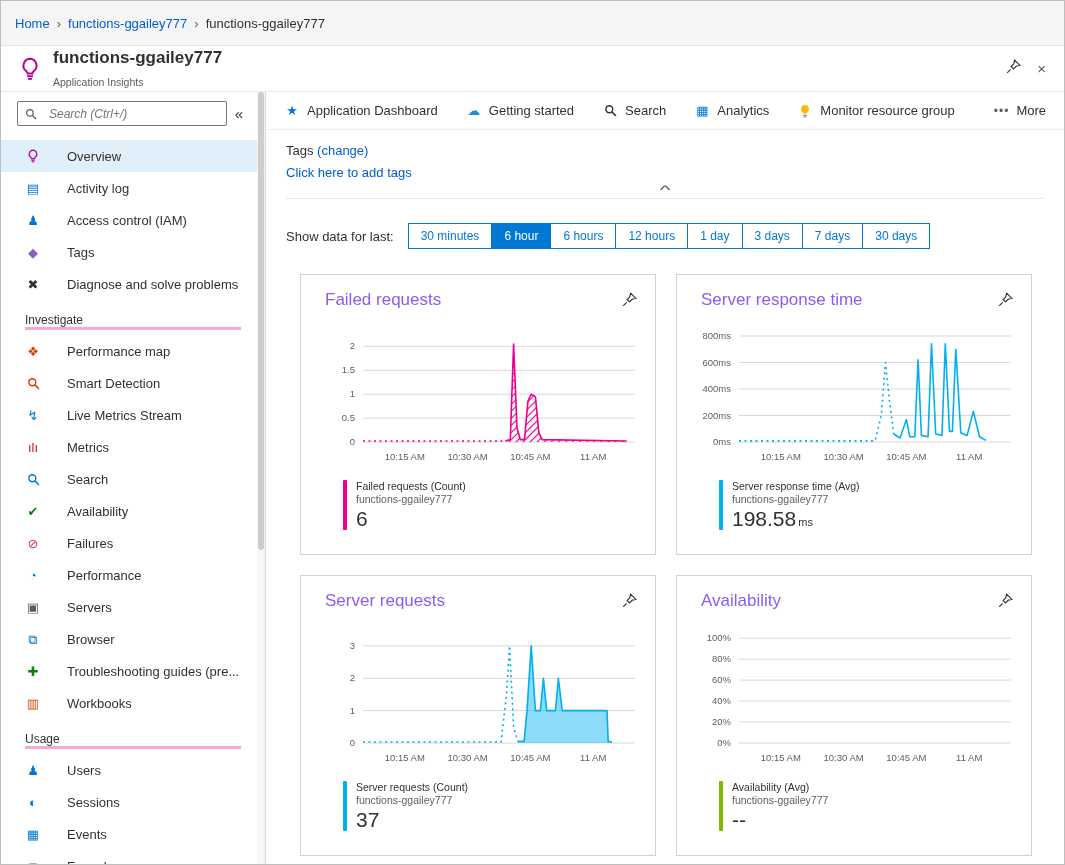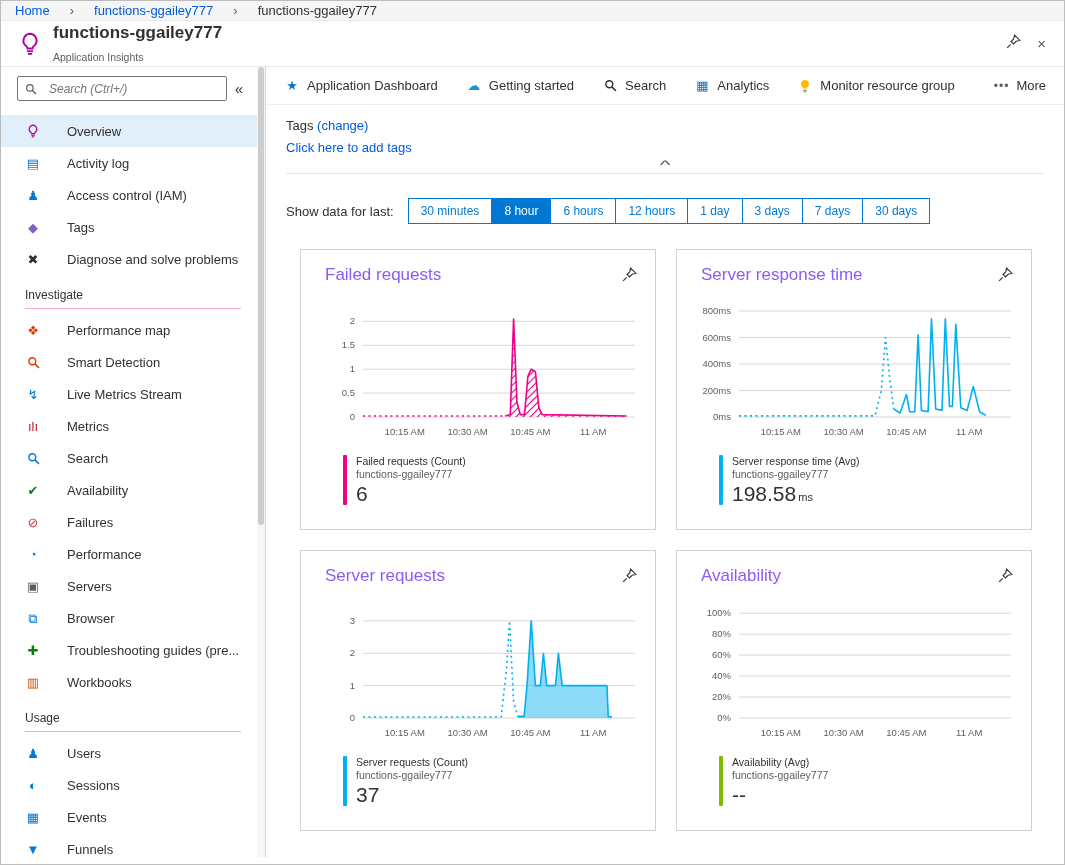--- a/index.html
+++ b/index.html
@@ -1,21 +1,21 @@
 <!DOCTYPE html>
 <html><head>
 <meta charset="utf-8">
 <style>
   *{margin:0;padding:0;box-sizing:border-box}
   html,body{background:#fff}
   body{font-family:"Liberation Sans",sans-serif;color:#323130;-webkit-font-smoothing:antialiased}
   .screen{width:1065px;height:865px;position:relative;overflow:hidden;background:#fff;border:1px solid #bdbdbd}
 
   
-  .breadcrumb-bar{height:20px;background:#f5f5f5;border-bottom:1px solid #e8e8e8;display:flex;align-items:center;gap:20px;padding:8px 14px;font-size:13px}
+  .breadcrumb-bar{height:45px;background:#f5f5f5;border-bottom:1px solid #e8e8e8;display:flex;align-items:center;gap:7px;padding:8px 14px;font-size:13px}
   .breadcrumb-bar a{color:#015cda;text-decoration:none;cursor:pointer}
   .crumb-sep{color:#605e5c;font-size:13px}
   .crumb-current{color:#323130}
 
   
   .page-header{height:46px;display:flex;align-items:center;gap:10px;padding:0 16px;border-bottom:1px solid #eaeaea}
   .app-logo{width:26px;height:26px;display:flex;align-items:center;justify-content:center}
   .title-wrap{display:flex;flex-direction:column;justify-content:center}
   .page-title{font-size:17px;font-weight:700;color:#323130;line-height:1.1}
   .page-sub{font-size:10.5px;color:#605e5c;margin-top:8px}
@@ -27,21 +27,21 @@
   .body{display:flex;height:790px}
   .sidebar{width:265px;border-right:1px solid #d6d6d6;position:relative;overflow:hidden;padding-top:9px;flex:0 0 265px}
   .search-row{display:flex;align-items:center;gap:8px;padding:0 14px 0 16px}
   .search-box{flex:1;display:flex;align-items:center;gap:12px;height:25px;border:1px solid #767676;border-radius:2px;padding:0 7px;background:#fff}
   .search-box input{border:none;outline:none;flex:1;font-size:12px;font-style:italic;font-family:inherit;color:#323130;background:transparent}
   .collapse-btn{background:none;border:none;font-size:15px;color:#323130;cursor:pointer;font-family:inherit;margin-right:8px}
   .side-menu{margin-top:14px}
   .side-item{display:flex;align-items:center;gap:26px;height:32px;padding:0 10px 0 24px;font-size:13px;cursor:pointer;white-space:nowrap}
   .side-item.selected{background:#e1effa}
   .glyph-icon{width:16px;flex:0 0 16px;text-align:center;font-size:13px;line-height:1;display:inline-flex;align-items:center;justify-content:center}
-  .side-section{font-size:12px;color:#323130;margin:13px 24px 5px 24px;padding-bottom:6px;border-bottom:1px solid #f9a8d4}
+  .side-section{font-size:12px;color:#323130;margin:13px 24px 5px 24px;padding-bottom:0;border-bottom:3px solid #f9a8d4}
   .side-scrollbar{position:absolute;right:0;top:0;width:8px;height:100%;background:#f6f6f6}
   .side-scrollbar .thumb{position:absolute;top:0;right:1px;width:6px;height:58%;background:#cdcdcd;border-radius:3px}
 
   
   .content{flex:1;display:flex;flex-direction:column;overflow:hidden;background:#fff}
   .cmd-bar{height:38px;display:flex;align-items:center;padding:0 18px;border-bottom:1px solid #eeeeee;font-size:13px;flex:0 0 38px}
   .cmd-items{display:flex;align-items:center;gap:28px}
   .cmd-item{display:flex;align-items:center;gap:7px;cursor:pointer;white-space:nowrap;color:#323130}
   .cmd-more{margin-left:auto;display:flex;align-items:center;gap:7px;cursor:pointer;white-space:nowrap}
   .cmd-more .dots{color:#605e5c;letter-spacing:1px;font-size:12px}
@@ -280,21 +280,21 @@
         </div>
         <a class="add-tags">Click here to add tags</a>
         <div class="collapse-chevron">^</div>
         <div class="tags-divider"></div>
       </div>
 
       <div class="time-row">
         <span>Show data for last:</span>
         <div class="time-buttons">
             <button class="time-btn">30 minutes</button>
-            <button class="time-btn selected">8 hour</button>
+            <button class="time-btn selected">6 hour</button>
             <button class="time-btn">6 hours</button>
             <button class="time-btn">12 hours</button>
             <button class="time-btn">1 day</button>
             <button class="time-btn">3 days</button>
             <button class="time-btn">7 days</button>
             <button class="time-btn">30 days</button>
           </div>
       </div>
 
       <div class="cards">

